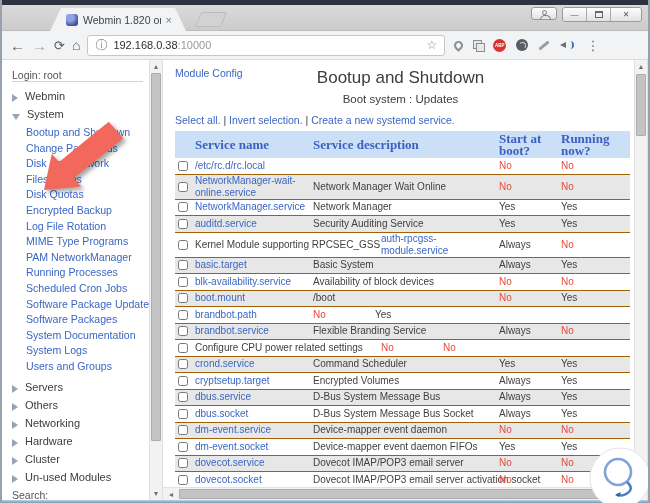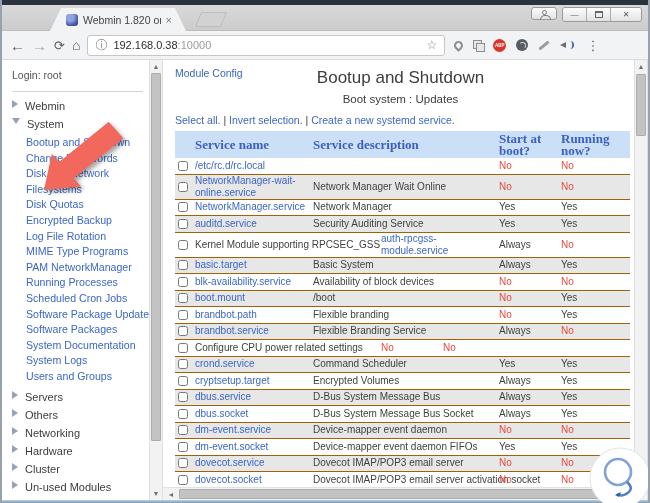--- a/index.html
+++ b/index.html
@@ -61,23 +61,23 @@
   .ext-speaker .cone { position:absolute; left:0; top:3px; border-top:3px solid transparent; border-bottom:3px solid transparent; border-right:6px solid #6b6f74; }
   .ext-speaker .wave { position:absolute; left:7px; top:2px; width:7px; height:8px; border:2px solid #3f6fc1;
                        border-left:none; border-top:none; border-bottom:none; border-radius:0 7px 7px 0; }
   .menu-dots { font-size:13px; color:#5f6368; line-height:1; padding-left:2px; }
   
   .content { position:absolute; top:60px; left:0; right:0; bottom:3px; display:flex; background:#fff; }
   .win-bottom { position:absolute; left:0; right:0; bottom:0; height:3px;
                 background:linear-gradient(#b9d2e8,#7e99af); }
   
   .sidebar { width:147px; flex:0 0 auto; padding:9px 4px 0 10px; overflow:hidden; position:relative; }
-  .login { font-size:10.5px; color:#555; margin-bottom:10px; }
+  .login { font-size:10.5px; color:#555; margin-bottom:0; }
   .sb-hr { border:none; border-top:1px solid #c9d4e4; margin:0 2px 8px 0; }
-  .cat { display:flex; align-items:flex-start; gap:7px; margin:6px 0 5px 0; cursor:default; }
+  .cat { display:flex; align-items:flex-end; gap:7px; margin:6px 0 5px 0; cursor:default; }
   .tri { width:0; height:0; display:inline-block; }
   .tri.right { border-top:4px solid transparent; border-bottom:4px solid transparent; border-left:6px solid #95a3b5; }
   .tri.down  { border-left:4px solid transparent; border-right:4px solid transparent; border-top:6px solid #95a3b5; }
   .catlab { font-size:11px; color:#3c3c3c; }
   .subitems { margin:2px 0 4px 14px; }
   .subitem { font-size:10.6px; color:#3b66c5; line-height:15.6px; white-space:nowrap; cursor:pointer; }
   .search-label { font-size:10.5px; color:#555; margin-top:6px; }
   .pointer-arrow { position:absolute; left:28px; top:56px; z-index:5; pointer-events:none; }
   
   .vscroll { width:14px; flex:0 0 auto; background:#f2f2f2; border-left:1px solid #e0e0e0; border-right:1px solid #e0e0e0; position:relative; }
@@ -314,21 +314,20 @@
             <div class="cell c-name">boot.mount</div>
             <div class="cell c-desc">/boot</div>
             <div class="cell c-boot red">No</div>
             <div class="cell c-now">Yes</div>
           </div>
           <div class="t-row">
             <div class="cell c-check">
               <input type="checkbox" style="">
             </div>
             <div class="cell c-name">brandbot.path</div>
-            <div class="cell c-desc">Flexible branding</div>
             <div class="cell c-boot red">No</div>
             <div class="cell c-now">Yes</div>
           </div>
           <div class="t-row alt">
             <div class="cell c-check">
               <input type="checkbox" style="">
             </div>
             <div class="cell c-name">brandbot.service</div>
             <div class="cell c-desc">Flexible Branding Service</div>
             <div class="cell c-boot">Always</div>

